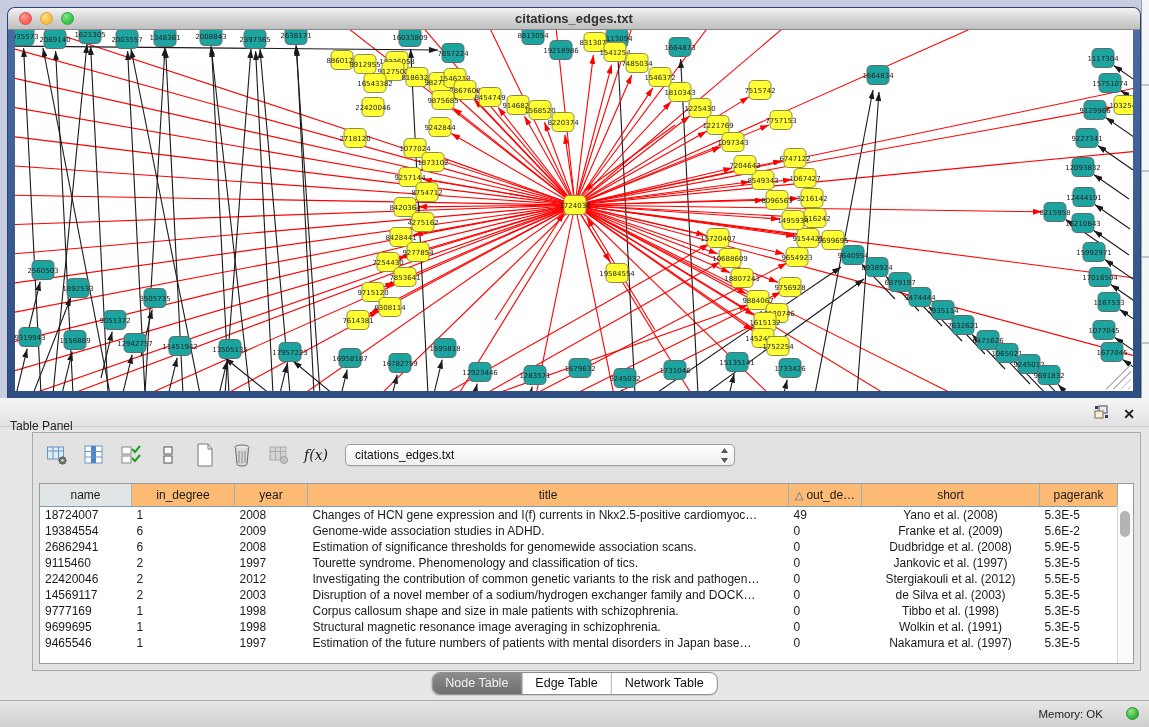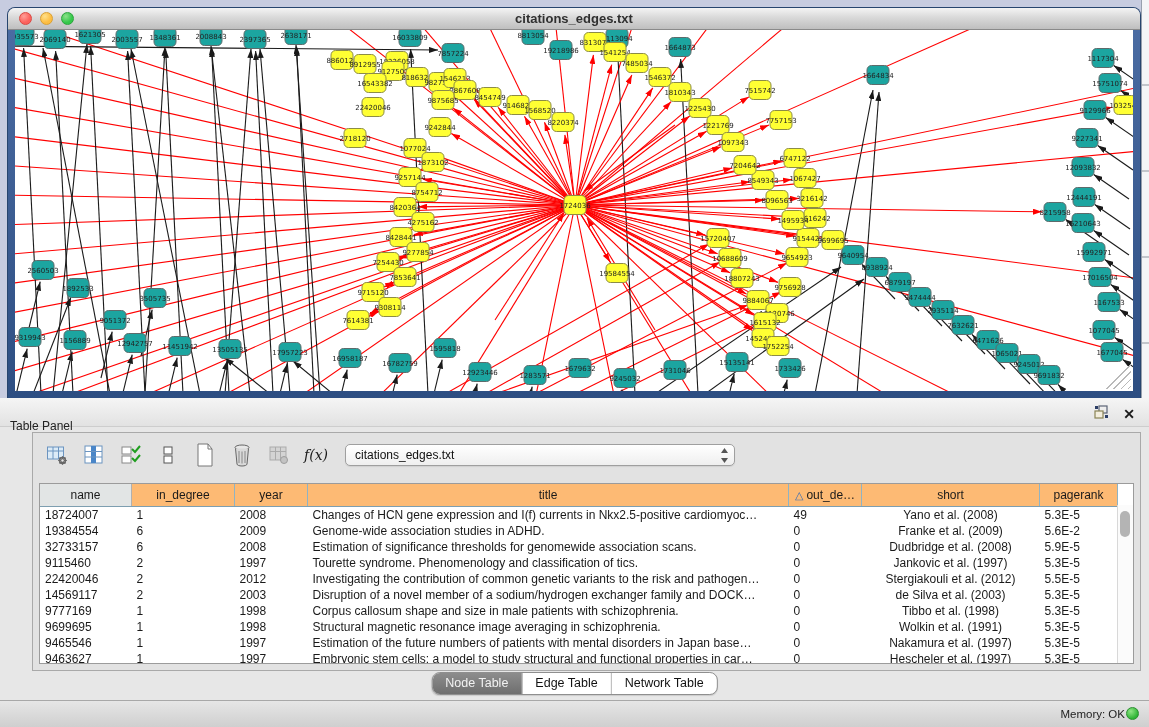--- a/index.html
+++ b/index.html
@@ -74,21 +74,21 @@
 
   .tabs{position:absolute;bottom:32px;left:50%;transform:translateX(-50%);display:flex;
         height:21px;border:1px solid #8f8f8f;border-radius:8px;overflow:hidden;background:#fff;
         box-shadow:0 1px 1px rgba(0,0,0,.12);}
   .tab{padding:0 13px;font-size:12.5px;line-height:21px;color:#111;border-left:1px solid #b5b5b5;}
   .tab:first-child{border-left:none;}
   .tab.active{background:linear-gradient(#8d8d8d,#6e6e6e);color:#f2f2f2;}
 
   .statusbar{position:absolute;bottom:0;left:0;width:100%;height:27px;
              background:linear-gradient(#e6e6e6,#cfcfcf);border-top:1px solid #a8a8a8;box-sizing:border-box;}
-  .status-right{position:absolute;right:10px;top:6px;display:flex;align-items:center;gap:1px;
+  .status-right{position:absolute;right:10px;top:6px;display:flex;align-items:center;gap:23px;
                 font-size:11.5px;color:#222;}
   .mem-dot{width:13px;height:13px;border-radius:50%;box-sizing:border-box;
            background:radial-gradient(circle at 35% 30%,#8fe584,#2eb434 70%);border:1px solid #2a8f2f;}
 </style>
 </head>
 <body>
 
 <div class="net-window">
   <div class="titlebar">
     <div class="lights">
@@ -882,21 +882,21 @@
             <tr>
               <td class="col0">19384554</td>
               <td class="col1">6</td>
               <td class="col2">2009</td>
               <td class="col3">Genome-wide association studies in ADHD.</td>
               <td class="col4">0</td>
               <td class="col5">Franke et al. (2009)</td>
               <td class="col6">5.6E-2</td>
             </tr>
             <tr>
-              <td class="col0">32733157</td>
+              <td class="col0">26862941</td>
               <td class="col1">6</td>
               <td class="col2">2008</td>
               <td class="col3">Estimation of significance thresholds for genomewide association scans.</td>
               <td class="col4">0</td>
               <td class="col5">Dudbridge et al. (2008)</td>
               <td class="col6">5.9E-5</td>
             </tr>
             <tr>
               <td class="col0">9115460</td>
               <td class="col1">2</td>
@@ -944,29 +944,20 @@
             </tr>
             <tr>
               <td class="col0">9465546</td>
               <td class="col1">1</td>
               <td class="col2">1997</td>
               <td class="col3">Estimation of the future numbers of patients with mental disorders in Japan base…</td>
               <td class="col4">0</td>
               <td class="col5">Nakamura et al. (1997)</td>
               <td class="col6">5.3E-5</td>
             </tr>
-            <tr>
-              <td class="col0">9463627</td>
-              <td class="col1">1</td>
-              <td class="col2">1997</td>
-              <td class="col3">Embryonic stem cells: a model to study structural and functional properties in car…</td>
-              <td class="col4">0</td>
-              <td class="col5">Hescheler et al. (1997)</td>
-              <td class="col6">5.3E-5</td>
-            </tr>
           </tbody>
       </table>
       <div class="vscroll">
         <div class="vthumb"></div>
       </div>
     </div>
   </div>
 
   <div class="tabs">
       <div class="tab active">Node Table</div>

